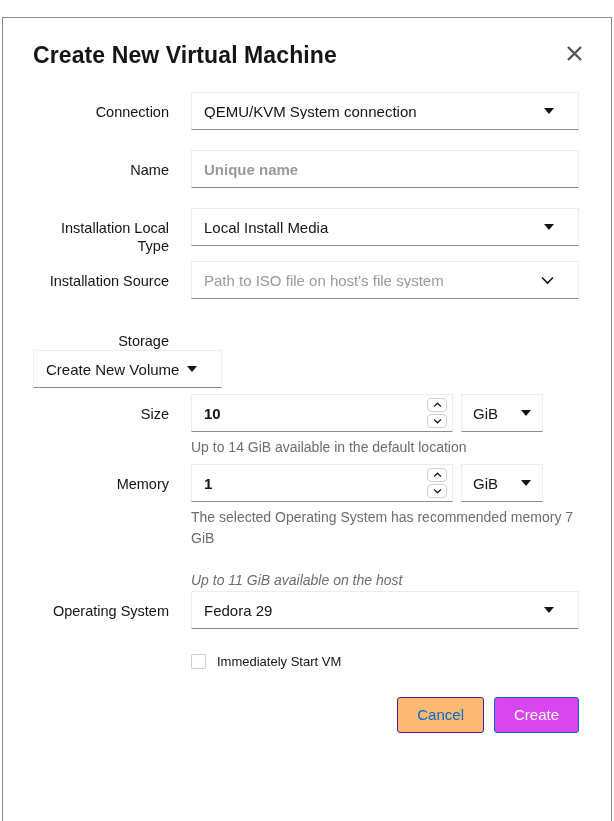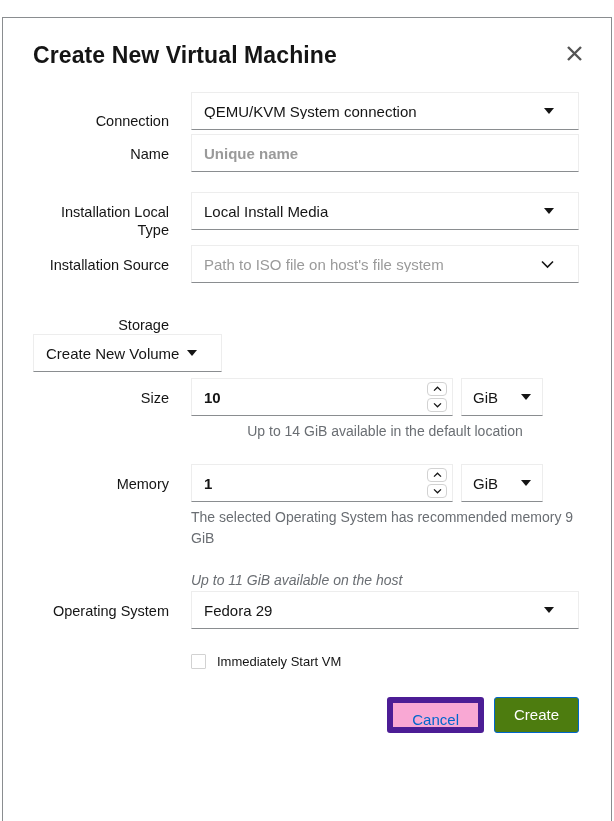--- a/index.html
+++ b/index.html
@@ -220,26 +220,26 @@
     font-family: "Liberation Sans", sans-serif;
     font-size: 15px;
     height: 36px;
     padding: 0 19px;
     border-radius: 3px;
     cursor: pointer;
     box-sizing: border-box;
     line-height: 34px;
   }
   .btn-secondary {
-    background: #f9a8d4;
-    border: 6px solid #4c1d95;
+    background: #fdba74;
+    border: 1px solid #4c1d95;
     color: #0066cc;
   }
   .btn-primary {
-    background: #4d7c0f;
+    background: #d946ef;
     border: 1px solid #0066cc;
     color: #ffffff;
     margin-left: 10px;
   }
 </style>
 </head>
 <body>
 
 <div class="dialog">
 
@@ -247,21 +247,21 @@
     <div class="dlg-title">Create New Virtual Machine</div>
     <button class="close-btn">
       <svg width="19" height="19" viewBox="0 0 19 19" aria-hidden="true">
         <path d="M3 3 L16 16 M16 3 L3 16" stroke="#555555" stroke-width="2.4" stroke-linecap="butt"></path>
       </svg>
     </button>
   </div>
 
   <div class="dlg-body">
 
-    <div class="row" style="margin-bottom:4px;align-items:flex-end;">
+    <div class="row" style="margin-bottom:20px;">
       <div class="row-label">Connection</div>
       <div class="row-field">
         <div class="ctl full">
           <span class="val">QEMU/KVM System connection</span>
           <span class="caret"></span>
         </div>
       </div>
     </div>
 
     <div class="row" style="margin-bottom:20px;">
@@ -321,21 +321,21 @@
             </button>
           </span>
         </div>
         <div class="ctl unit-select">
           <span class="val">GiB</span>
           <span class="caret"></span>
         </div>
       </div>
     </div>
 
-    <div class="helper-block" style="margin-bottom:22px;text-align:center;">
+    <div class="helper-block" style="margin-bottom:6px;">
       <p class="helper">Up to 14 GiB available in the default location</p>
     </div>
 
     <div class="row" style="margin-bottom:5px;">
       <div class="row-label">Memory</div>
       <div class="row-field">
         <div class="num-wrap">
           <input class="ctl" type="text" value="1" style="">
           <span class="spinner">
             <button class="spin-btn">
@@ -351,21 +351,21 @@
           </span>
         </div>
         <div class="ctl unit-select">
           <span class="val">GiB</span>
           <span class="caret"></span>
         </div>
       </div>
     </div>
 
     <div class="helper-block">
-      <p class="helper" style="width:385px;">The selected Operating System has recommended memory 9 GiB</p>
+      <p class="helper" style="width:385px;">The selected Operating System has recommended memory 7 GiB</p>
       <p class="helper" style="margin-top:21px;font-style:italic;">Up to 11 GiB available on the host</p>
     </div>
 
 
     <div class="row" style="margin-bottom:25px;">
       <div class="row-label">Operating System</div>
       <div class="row-field">
         <div class="ctl full">
           <span class="val">Fedora 29</span>
           <span class="caret"></span>

